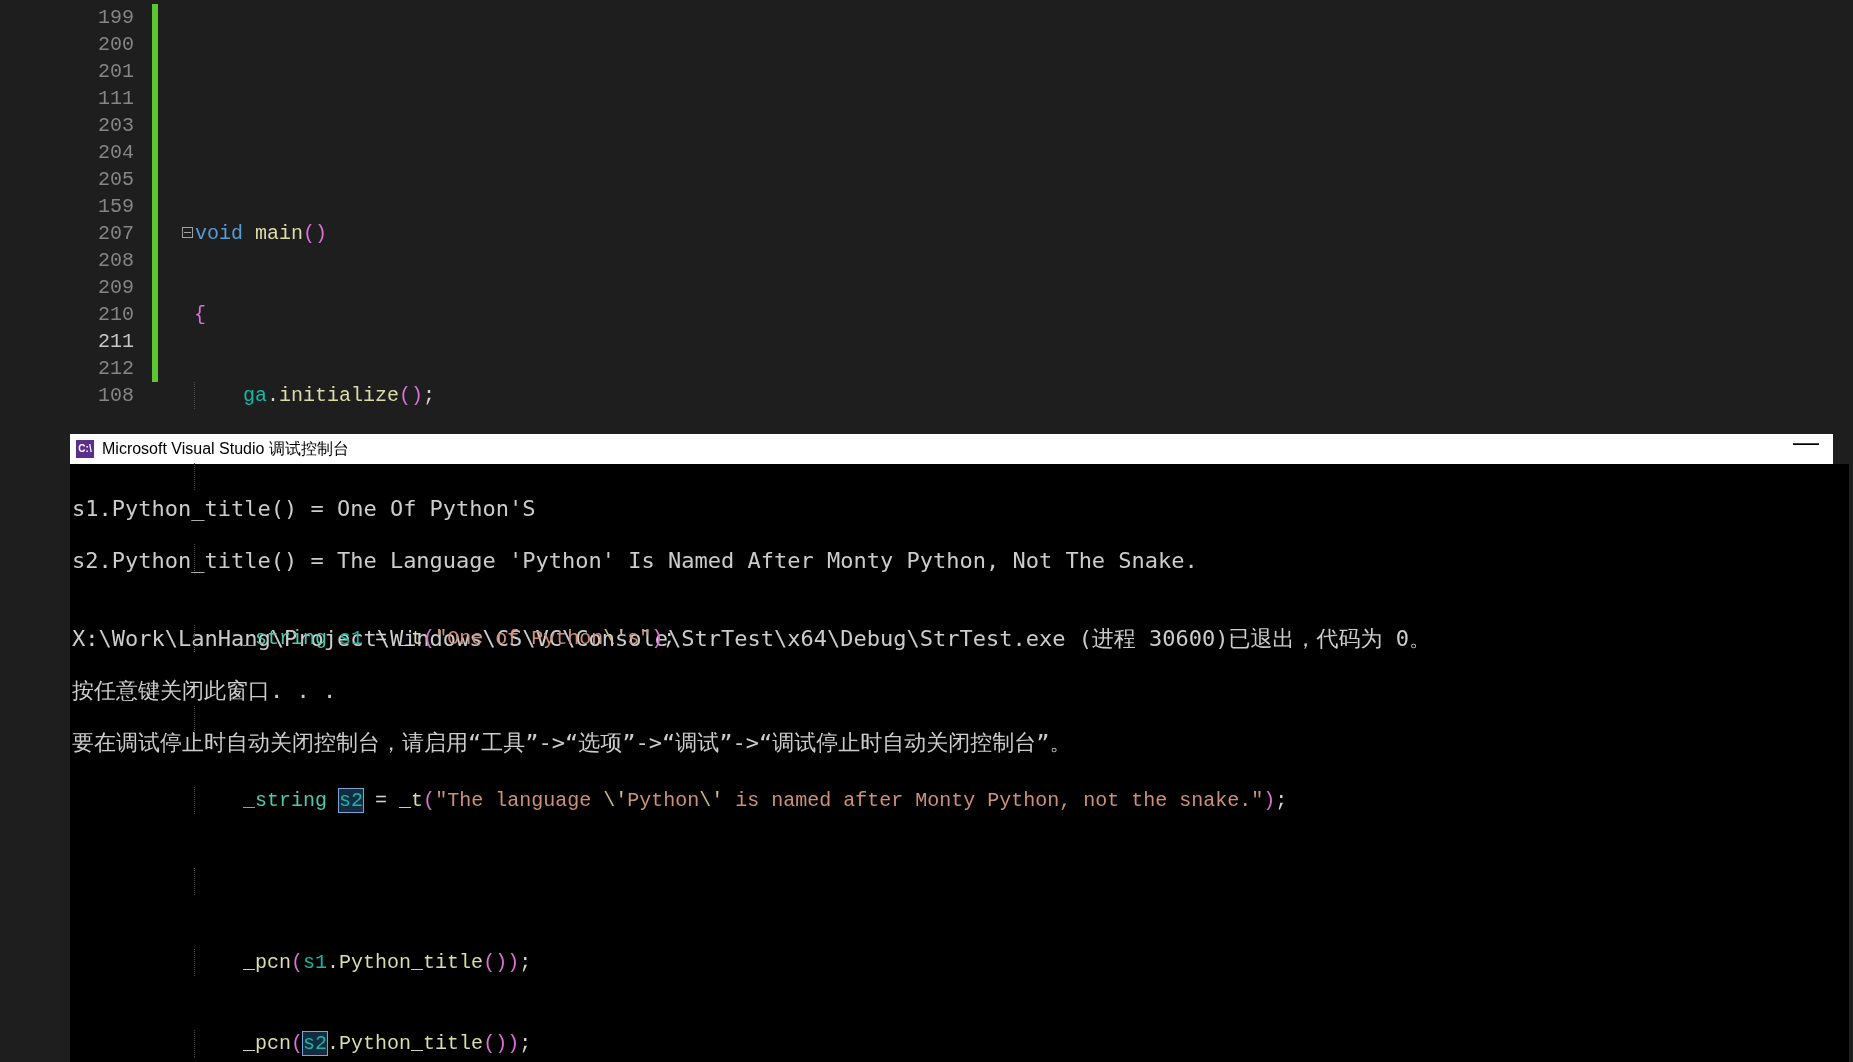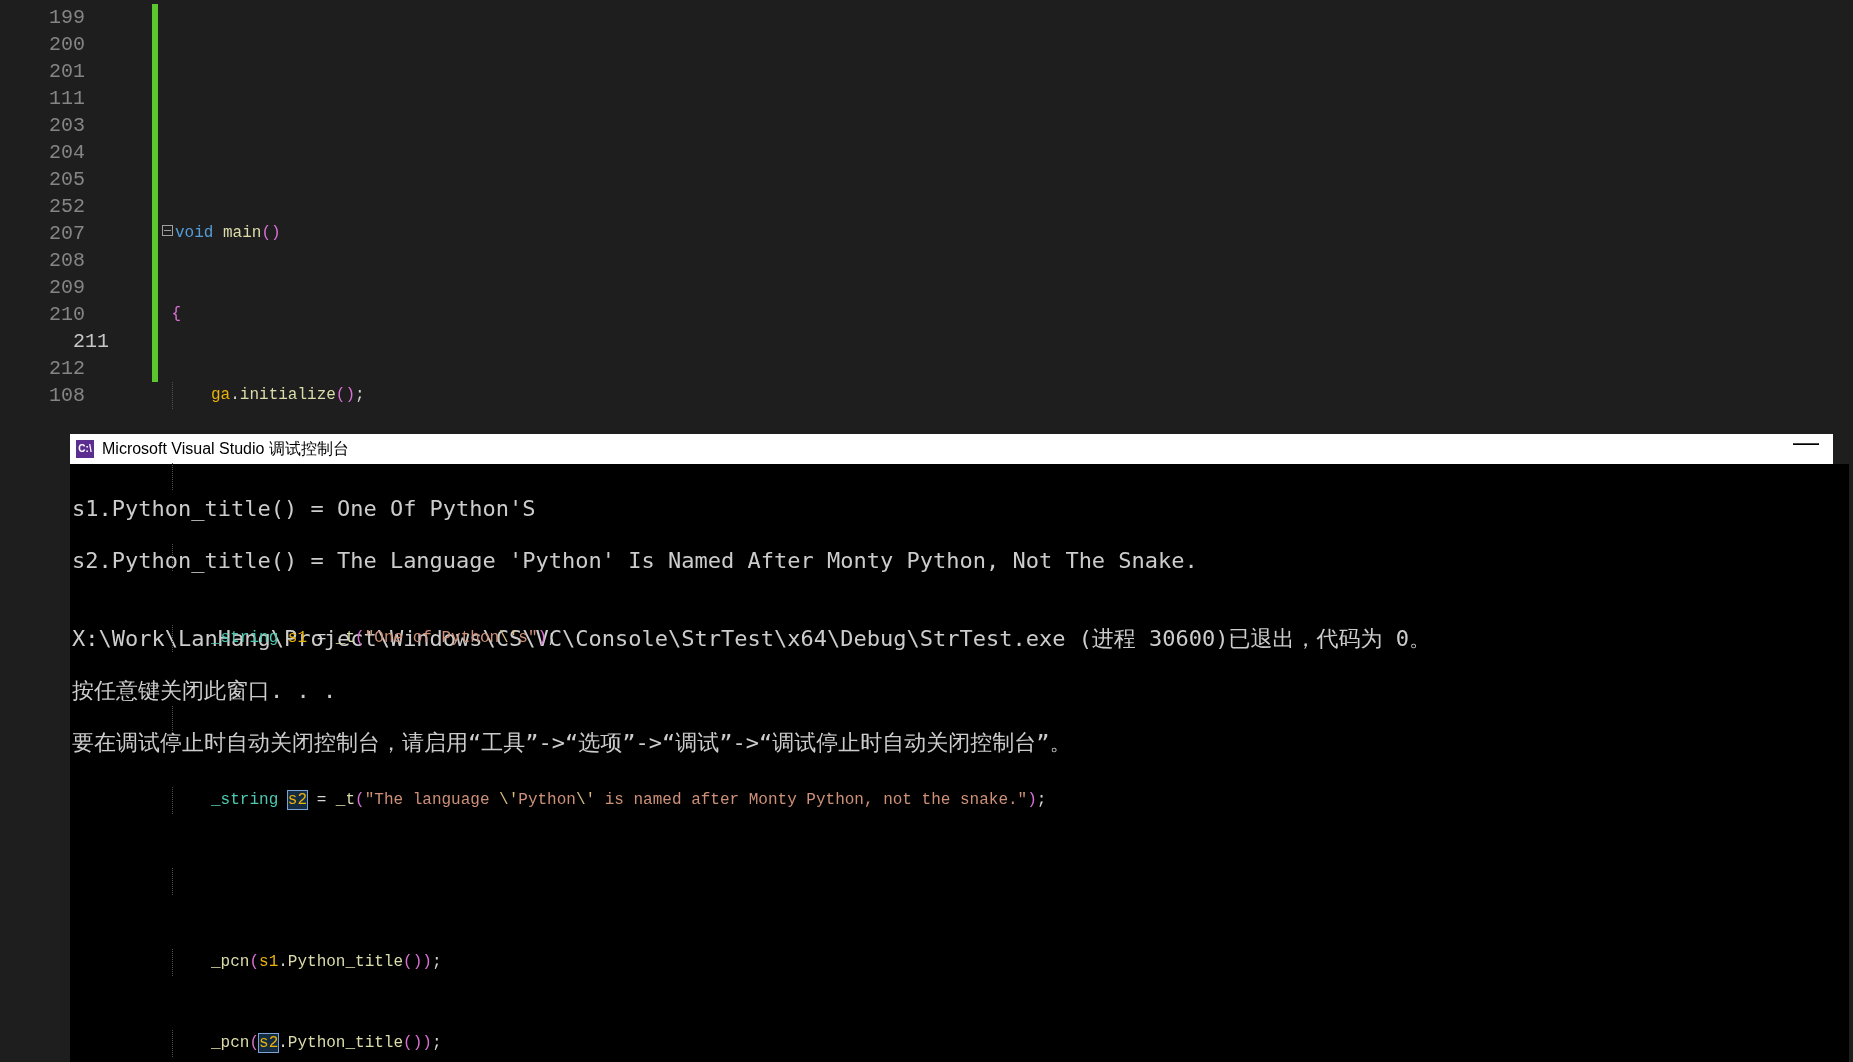--- a/index.html
+++ b/index.html
@@ -14,41 +14,41 @@
   }
   .editor-pane {
     background: #1e1e1e;
     height: 434px;
     position: relative;
     display: flex;
   }
   .gutter {
     width: 152px;
     background: #1e1e1e;
-    text-align: center;
+    text-align: right;
     padding-right: 18px;
     color: #858585;
     font-size: 20px;
     line-height: 27px;
     padding-top: 4px;
     user-select: none;
   }
   .gutter .current { color: #c6c6c6; padding-left: 48px; }
   .change-bar {
     width: 6px;
     background: #1e1e1e;
     padding-top: 4px;
   }
   .change-bar div { height: 27px; }
   .change-bar .green { background: #5bc62d; }
   .code-area {
     flex: 1;
     padding-top: 4px;
-    padding-left: 4px;
-    font-size: 16px;
+    padding-left: 24px;
+    font-size: 20px;
     line-height: 27px;
     white-space: pre;
     position: relative;
   }
   .code-line { height: 27px; display: block; position: relative; }
   .collapse-box {
     display: inline-block;
     width: 11px; height: 11px;
     border: 1px solid #a0a0a0;
     position: relative;
@@ -69,21 +69,21 @@
     width: 1px;
     margin-right: 0;
     position: relative;
     top: 0;
   }
   .kw   { color: #569cd6; }
   .type { color: #4ec9b0; }
   .func { color: #dcdcaa; }
   .str  { color: #ce9178; }
   .esc  { color: #d7ba7d; }
-  .var  { color: #eab308; font-family: Liberation Mono, monospace; }
+  .var  { color: #14b8a6; font-family: Liberation Mono, monospace; }
   .pun  { color: #d4d4d4; }
   .brace{ color: #da70d6; }
   .op   { color: #d4d4d4; }
   .selbox {
     outline: 1px solid #7aa3d6;
     background: rgba(38,79,120,0.55);
     padding: 0 0px;
   }
 
   .console-titlebar {
@@ -134,21 +134,21 @@
 
 <div class="editor-pane">
   <div class="gutter">
     <div>199</div>
     <div>200</div>
     <div>201</div>
     <div>111</div>
     <div>203</div>
     <div>204</div>
     <div>205</div>
-    <div>252</div>
+    <div>159</div>
     <div>207</div>
     <div>208</div>
     <div>209</div>
     <div>210</div>
     <div class="current">211</div>
     <div>212</div>
     <div>108</div>
   </div>
   <div class="change-bar">
     <div class="green"></div>

